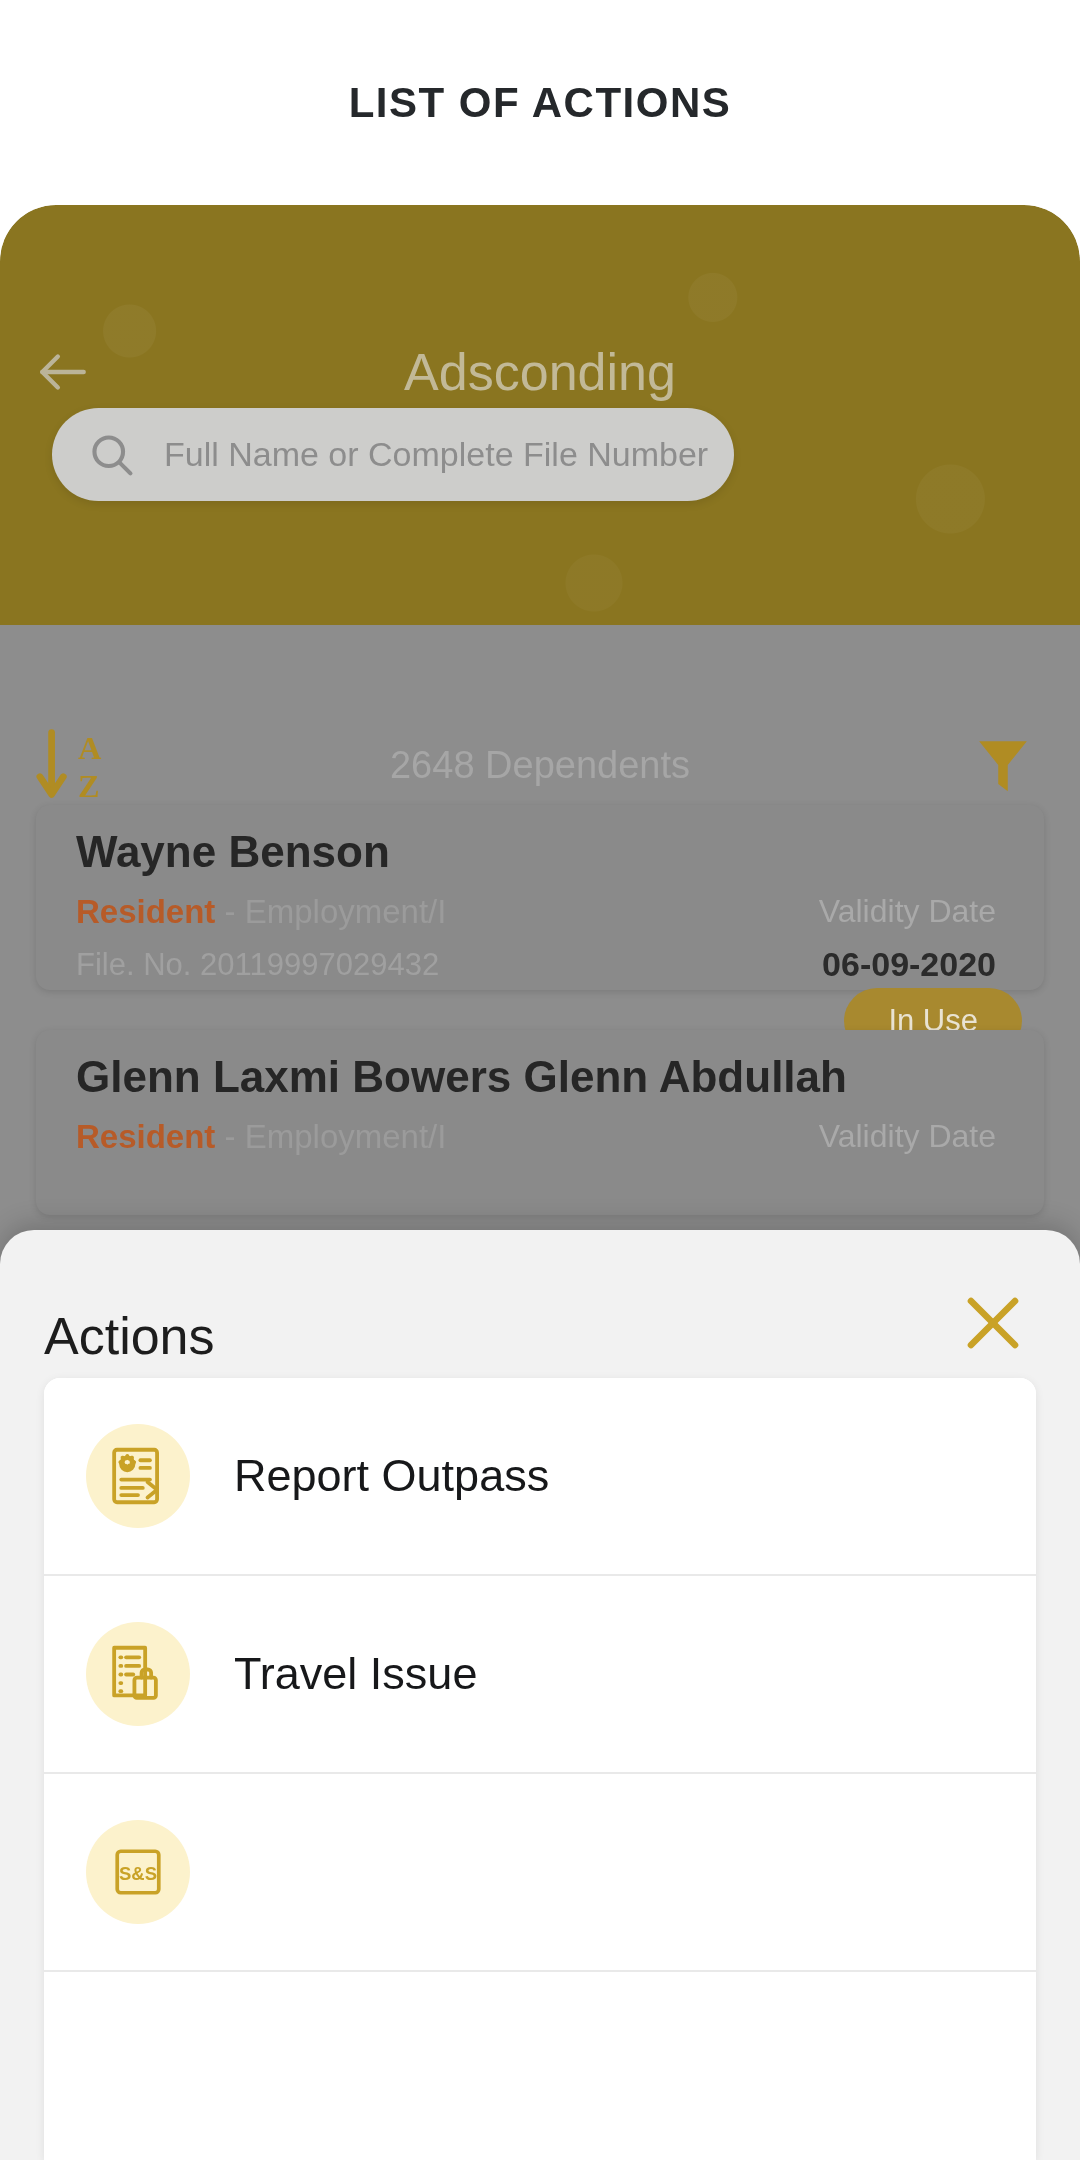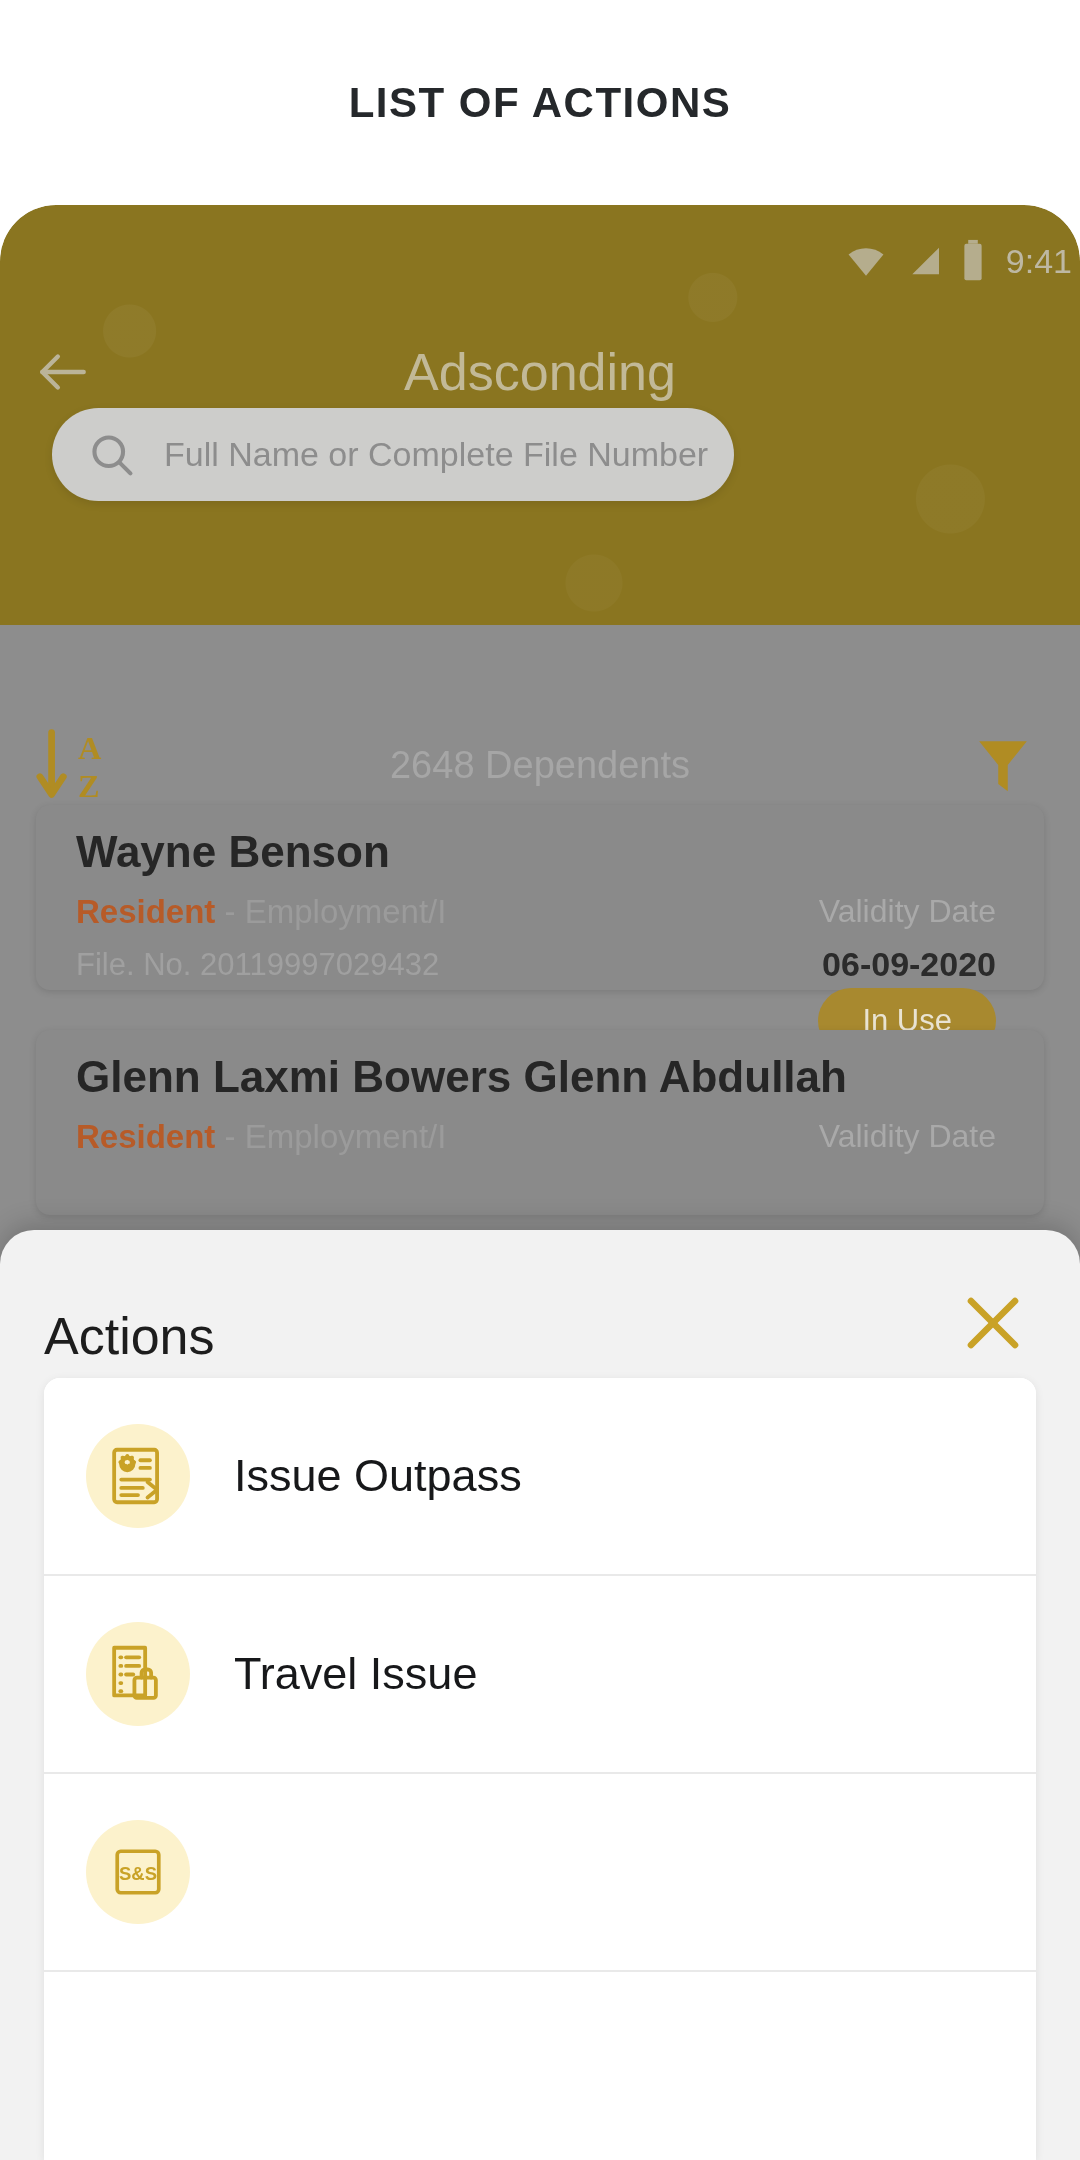--- a/index.html
+++ b/index.html
@@ -132,21 +132,21 @@
   }
   .card-validity-label {
     position: absolute; right: 48px; top: 88px;
     font-size: 32px; color: #a9a9a9; white-space: nowrap;
   }
   .card-validity-date {
     position: absolute; right: 48px; top: 140px;
     font-size: 34px; font-weight: 700; color: #2b2b2b; white-space: nowrap;
   }
   .badge-inuse {
-    position: absolute; right: 48px; top: 183px;
+    position: absolute; right: 22px; top: 183px;
     background: #a8892f; color: #e9e3d2;
     font-size: 31px; padding: 15px 44px; border-radius: 34px;
   }
 
   
   .sheet {
     position: absolute; left: 0; bottom: 0; width: 1080px; height: 930px;
     background: #f2f2f2;
     border-radius: 34px 34px 0 0;
     box-shadow: 0 -6px 26px rgba(0,0,0,0.18);
@@ -194,33 +194,20 @@
 
   <div class="caption">
     <div class="caption-text">LIST OF ACTIONS</div>
   </div>
 
   <div class="phone">
 
     <div class="appbar">
       <div class="appbar-pattern"></div>
 
-      <div class="statusbar">
-        <svg class="sb-icon" width="44" height="44" viewBox="0 0 24 24">
-          <path d="M12 20 L2.5 8.5 A15 15 0 0 1 21.5 8.5 Z" fill="#d0d0d0"></path>
-        </svg>
-        <svg class="sb-icon" width="40" height="44" viewBox="0 0 24 24">
-          <path d="M21 4 L21 20 L5 20 Z" fill="#d0d0d0"></path>
-        </svg>
-        <svg class="sb-icon" width="26" height="46" viewBox="0 0 12 24">
-          <rect x="3.5" y="1" width="5" height="2" fill="#d0d0d0"></rect>
-          <rect x="1.5" y="3" width="9" height="19" rx="1" fill="#d0d0d0"></rect>
-        </svg>
-        <div class="sb-time">9:41</div>
-      </div>
 
       <div class="appbar-row">
         <div class="appbar-title">Adsconding</div>
         <div class="back-btn">
           <svg width="62" height="62" viewBox="0 0 24 24" fill="none" stroke="#c9c6bb" stroke-width="1.7" stroke-linecap="round" stroke-linejoin="round" style="opacity:.78">
             <line x1="20" y1="12" x2="4" y2="12"></line>
             <polyline points="10,18 4,12 10,6"></polyline>
           </svg>
         </div>
       </div>
@@ -298,21 +285,21 @@
               <circle cx="8.5" cy="8" r="2.6"></circle>
               <path d="M8.5 4.6 l.7 1.1 1.3-.4-.3 1.3 1.2.6-1.2.6.3 1.3-1.3-.4-.7 1.1-.7-1.1-1.3.4.3-1.3-1.2-.6 1.2-.6-.3-1.3 1.3.4z"></path>
               <line x1="14" y1="6.4" x2="18" y2="6.4"></line>
               <line x1="14" y1="9.6" x2="18" y2="9.6"></line>
               <line x1="6" y1="14.5" x2="18" y2="14.5"></line>
               <line x1="6" y1="18" x2="15" y2="18"></line>
               <line x1="6" y1="21" x2="13" y2="21"></line>
               <polyline points="17,15.5 21,18.8 17,22"></polyline>
             </svg>
           </div>
-          <div class="action-label">Issue Outpass</div>
+          <div class="action-label">Report Outpass</div>
         </div>
 
 
         <div class="action-row">
           <div class="action-icon-wrap">
             <svg width="62" height="62" viewBox="0 0 26 26" fill="none" stroke="#c9a227" stroke-width="1.6" stroke-linecap="round" stroke-linejoin="round">
               <path d="M3 2 h13 v20 H3 Z"></path>
               <line x1="5.6" y1="6" x2="6" y2="6"></line>
               <line x1="8" y1="6" x2="13.5" y2="6"></line>
               <line x1="5.6" y1="9.6" x2="6" y2="9.6"></line>

